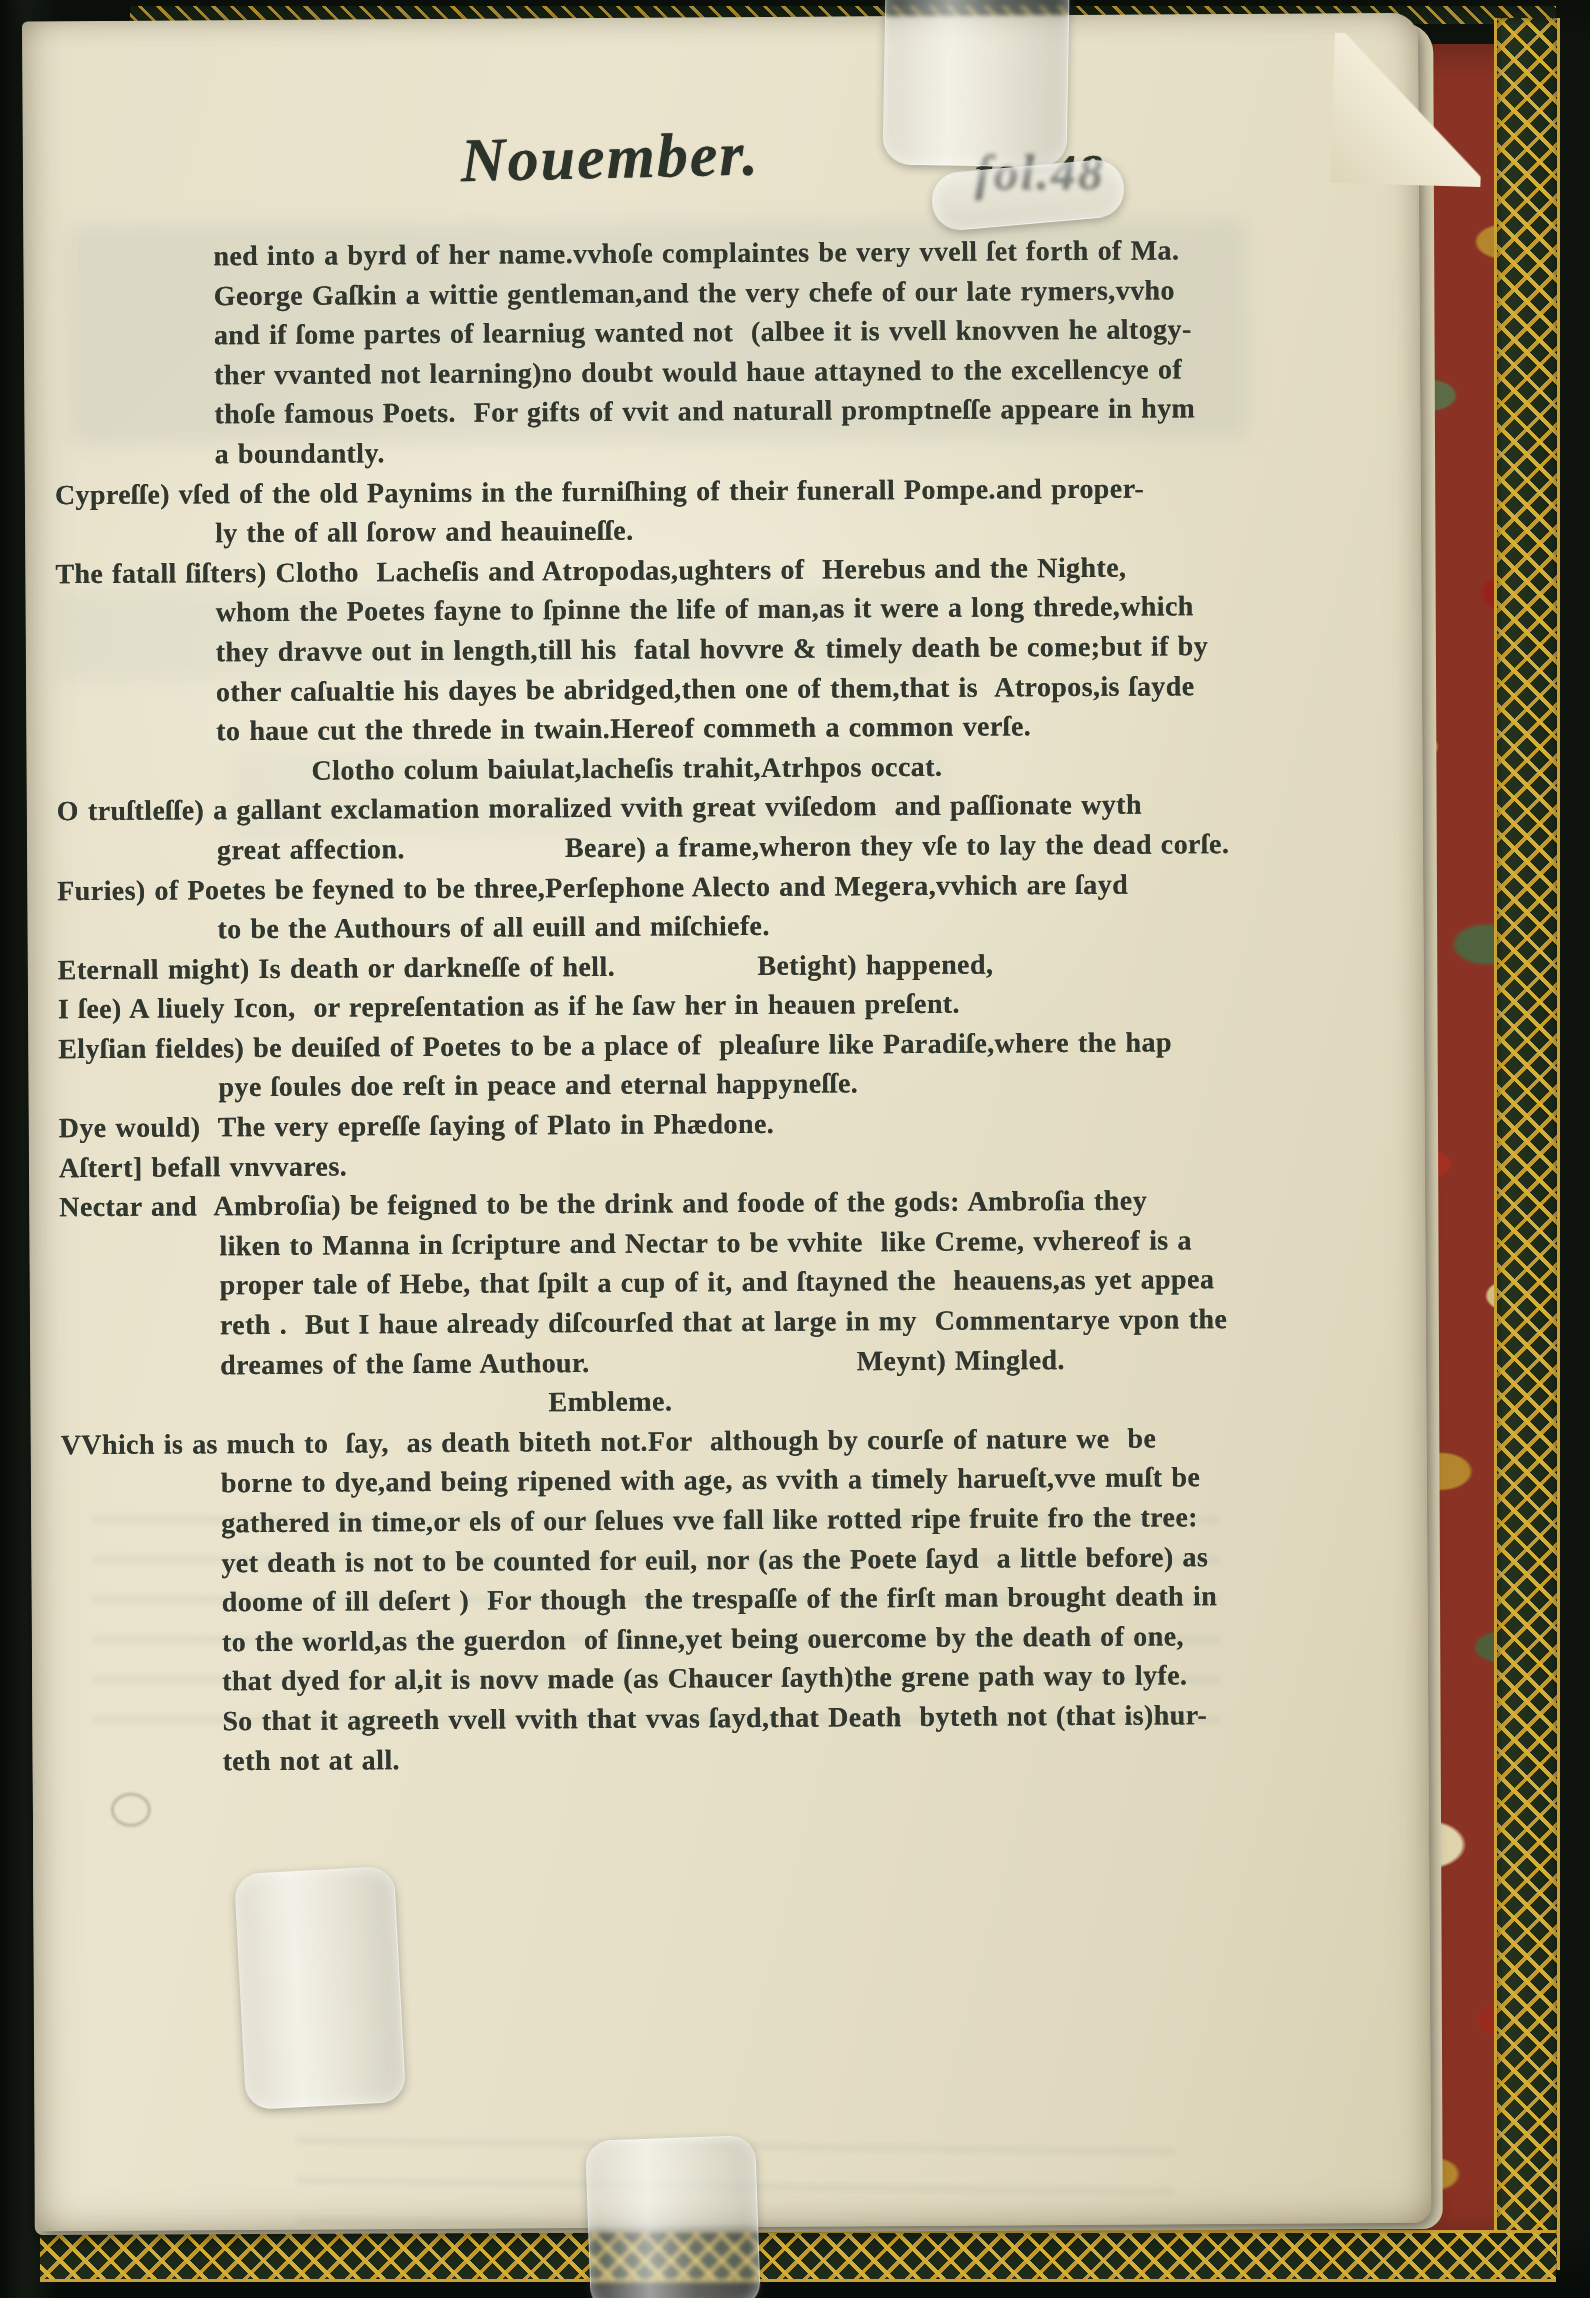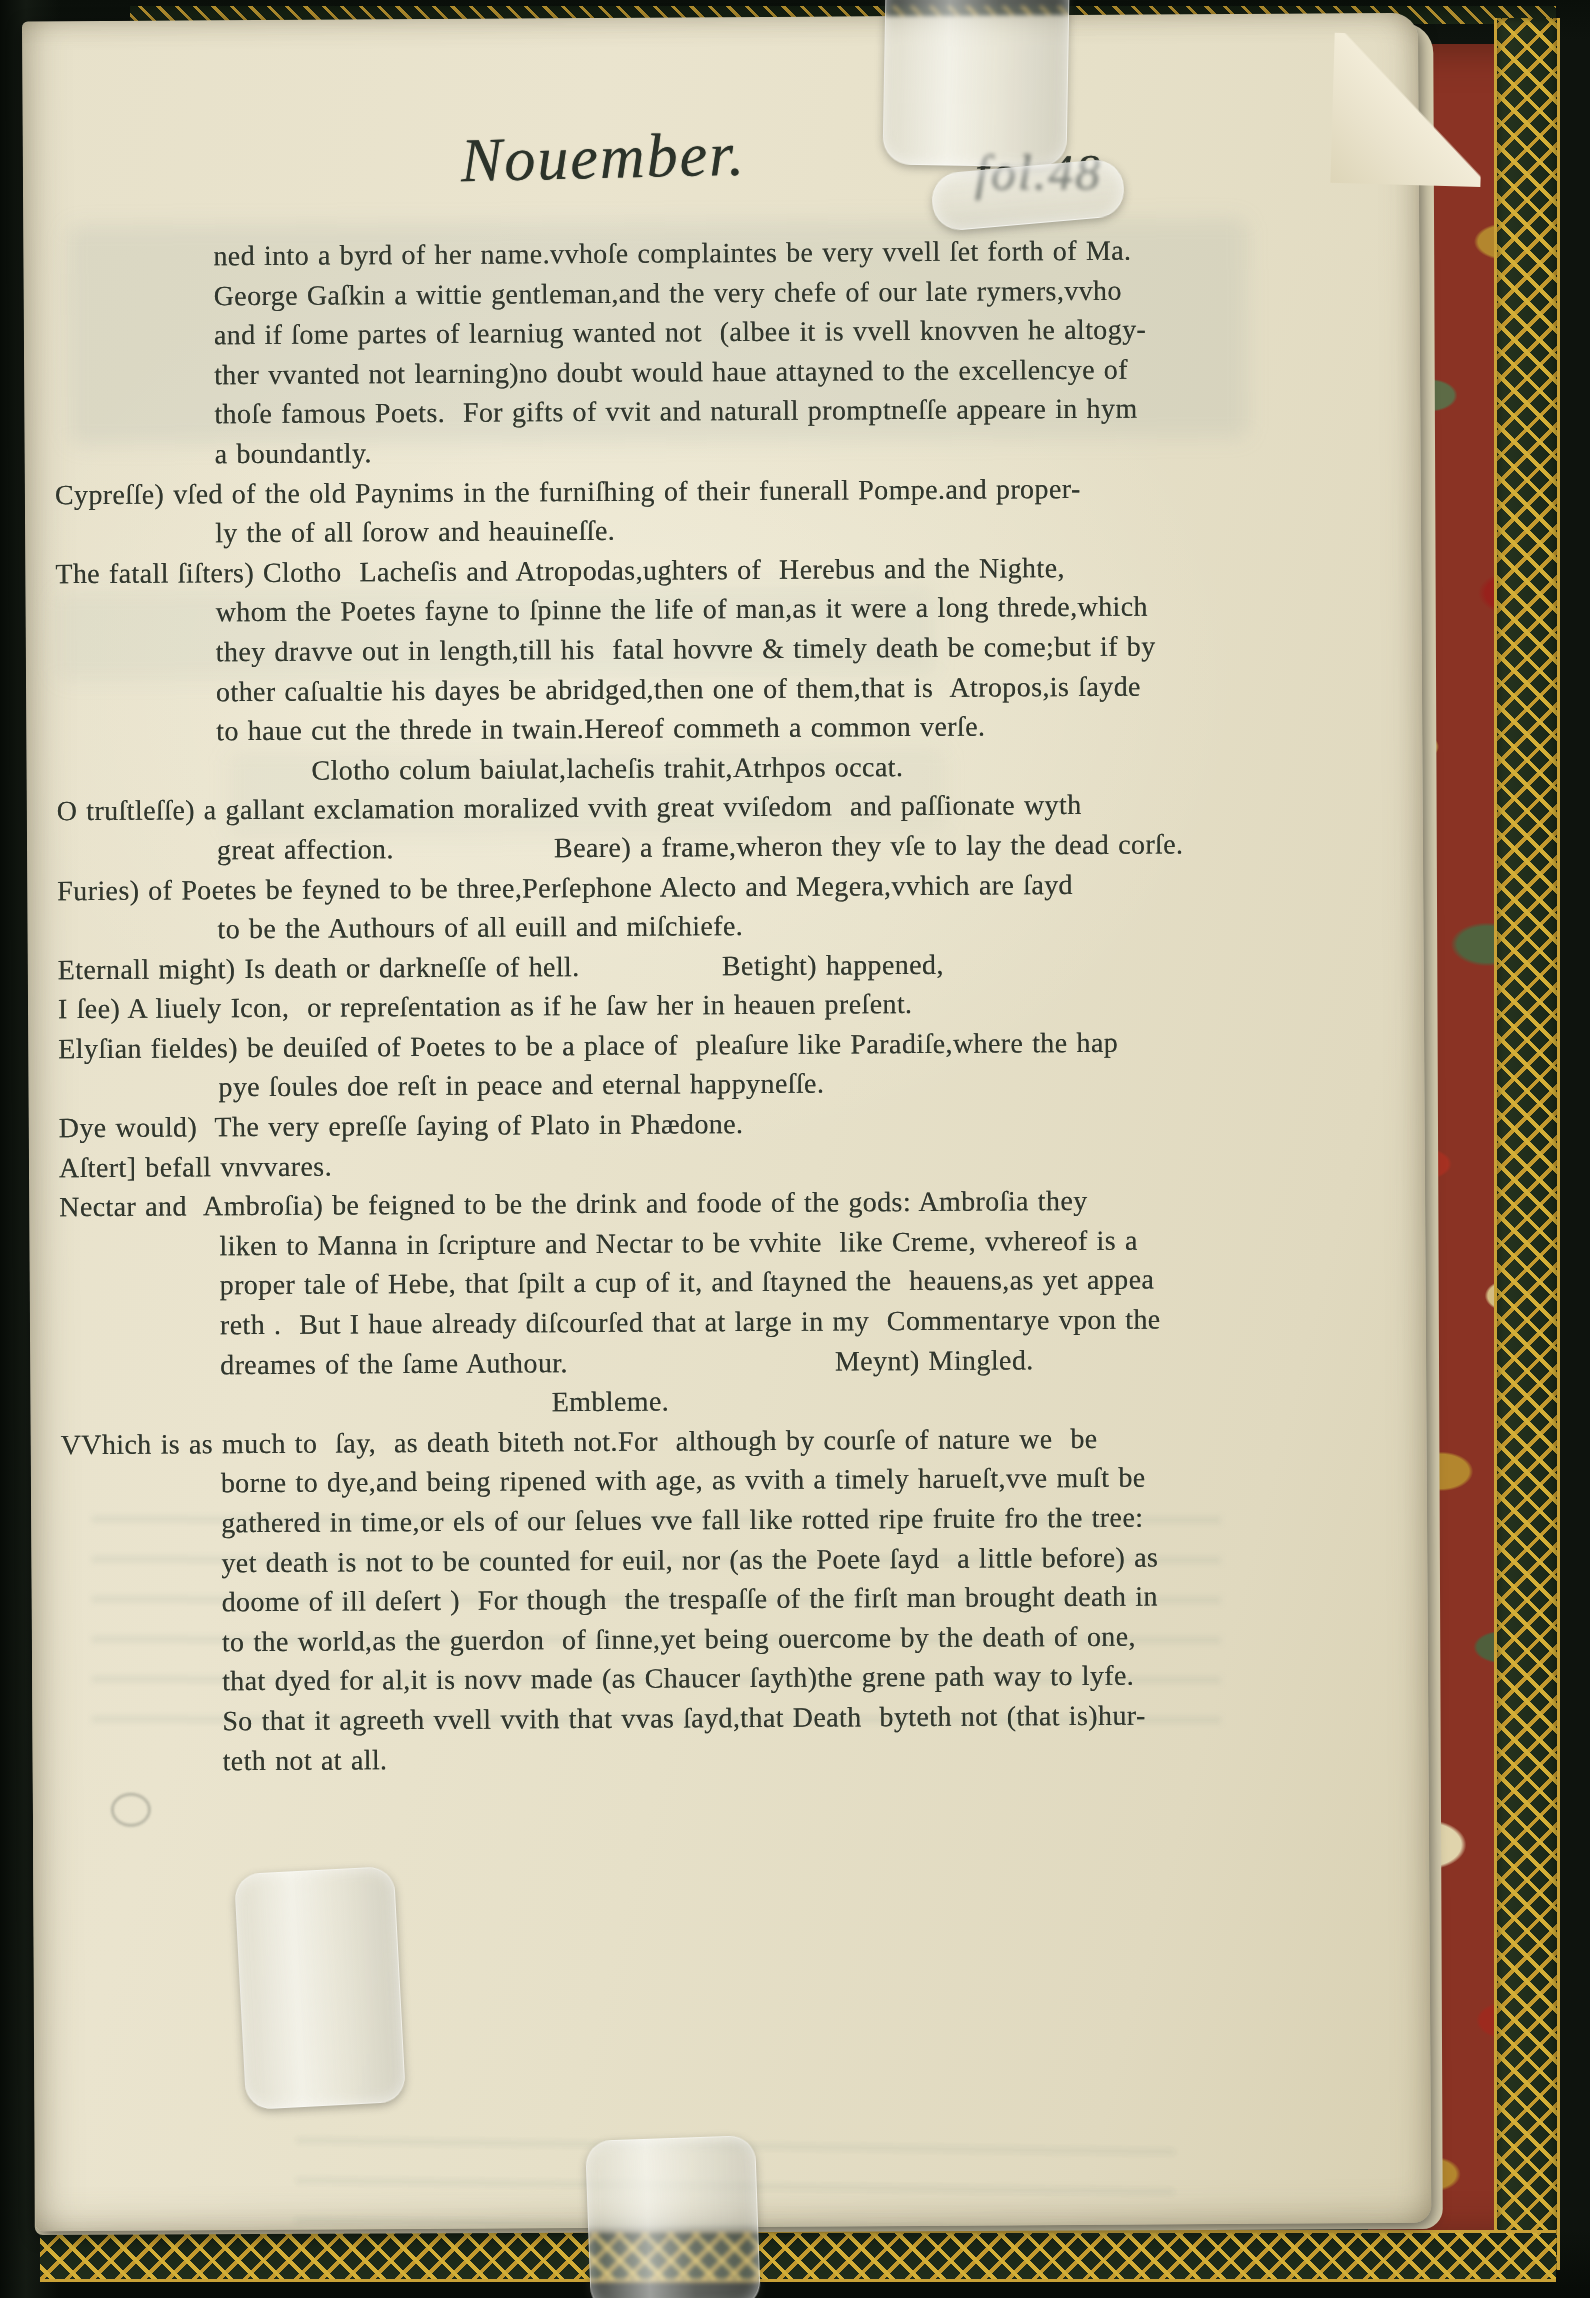--- a/index.html
+++ b/index.html
@@ -1,17 +1,17 @@
 <!DOCTYPE html>
 <html><head>
 <meta charset="utf-8">
 <style>
   html,body{margin:0;padding:0;width:1590px;height:2298px;overflow:hidden;}
   body{background:#0e130e;position:relative;font-family:"Liberation Serif","DejaVu Serif",serif;}
-  .scene{position:absolute;inset:0;}
+  .scene{position:absolute;inset:0;font-weight:bold;}
 
   
   .bg-vignette{position:absolute;inset:0;
     background:linear-gradient(90deg,#070b07 0,#141a13 26px,rgba(0,0,0,0) 60px),
                linear-gradient(180deg,#0a0f0a 0,rgba(0,0,0,0) 40px),
                linear-gradient(0deg,#070b07 0,rgba(0,0,0,0) 70px);}
   .marble{position:absolute;left:1368px;top:44px;width:192px;height:2196px;
     background-color:#8a3324;
     background-image:
       radial-gradient(ellipse 44px 28px at 22% 4%,#d8c79b 0 45%,rgba(0,0,0,0) 52%),

